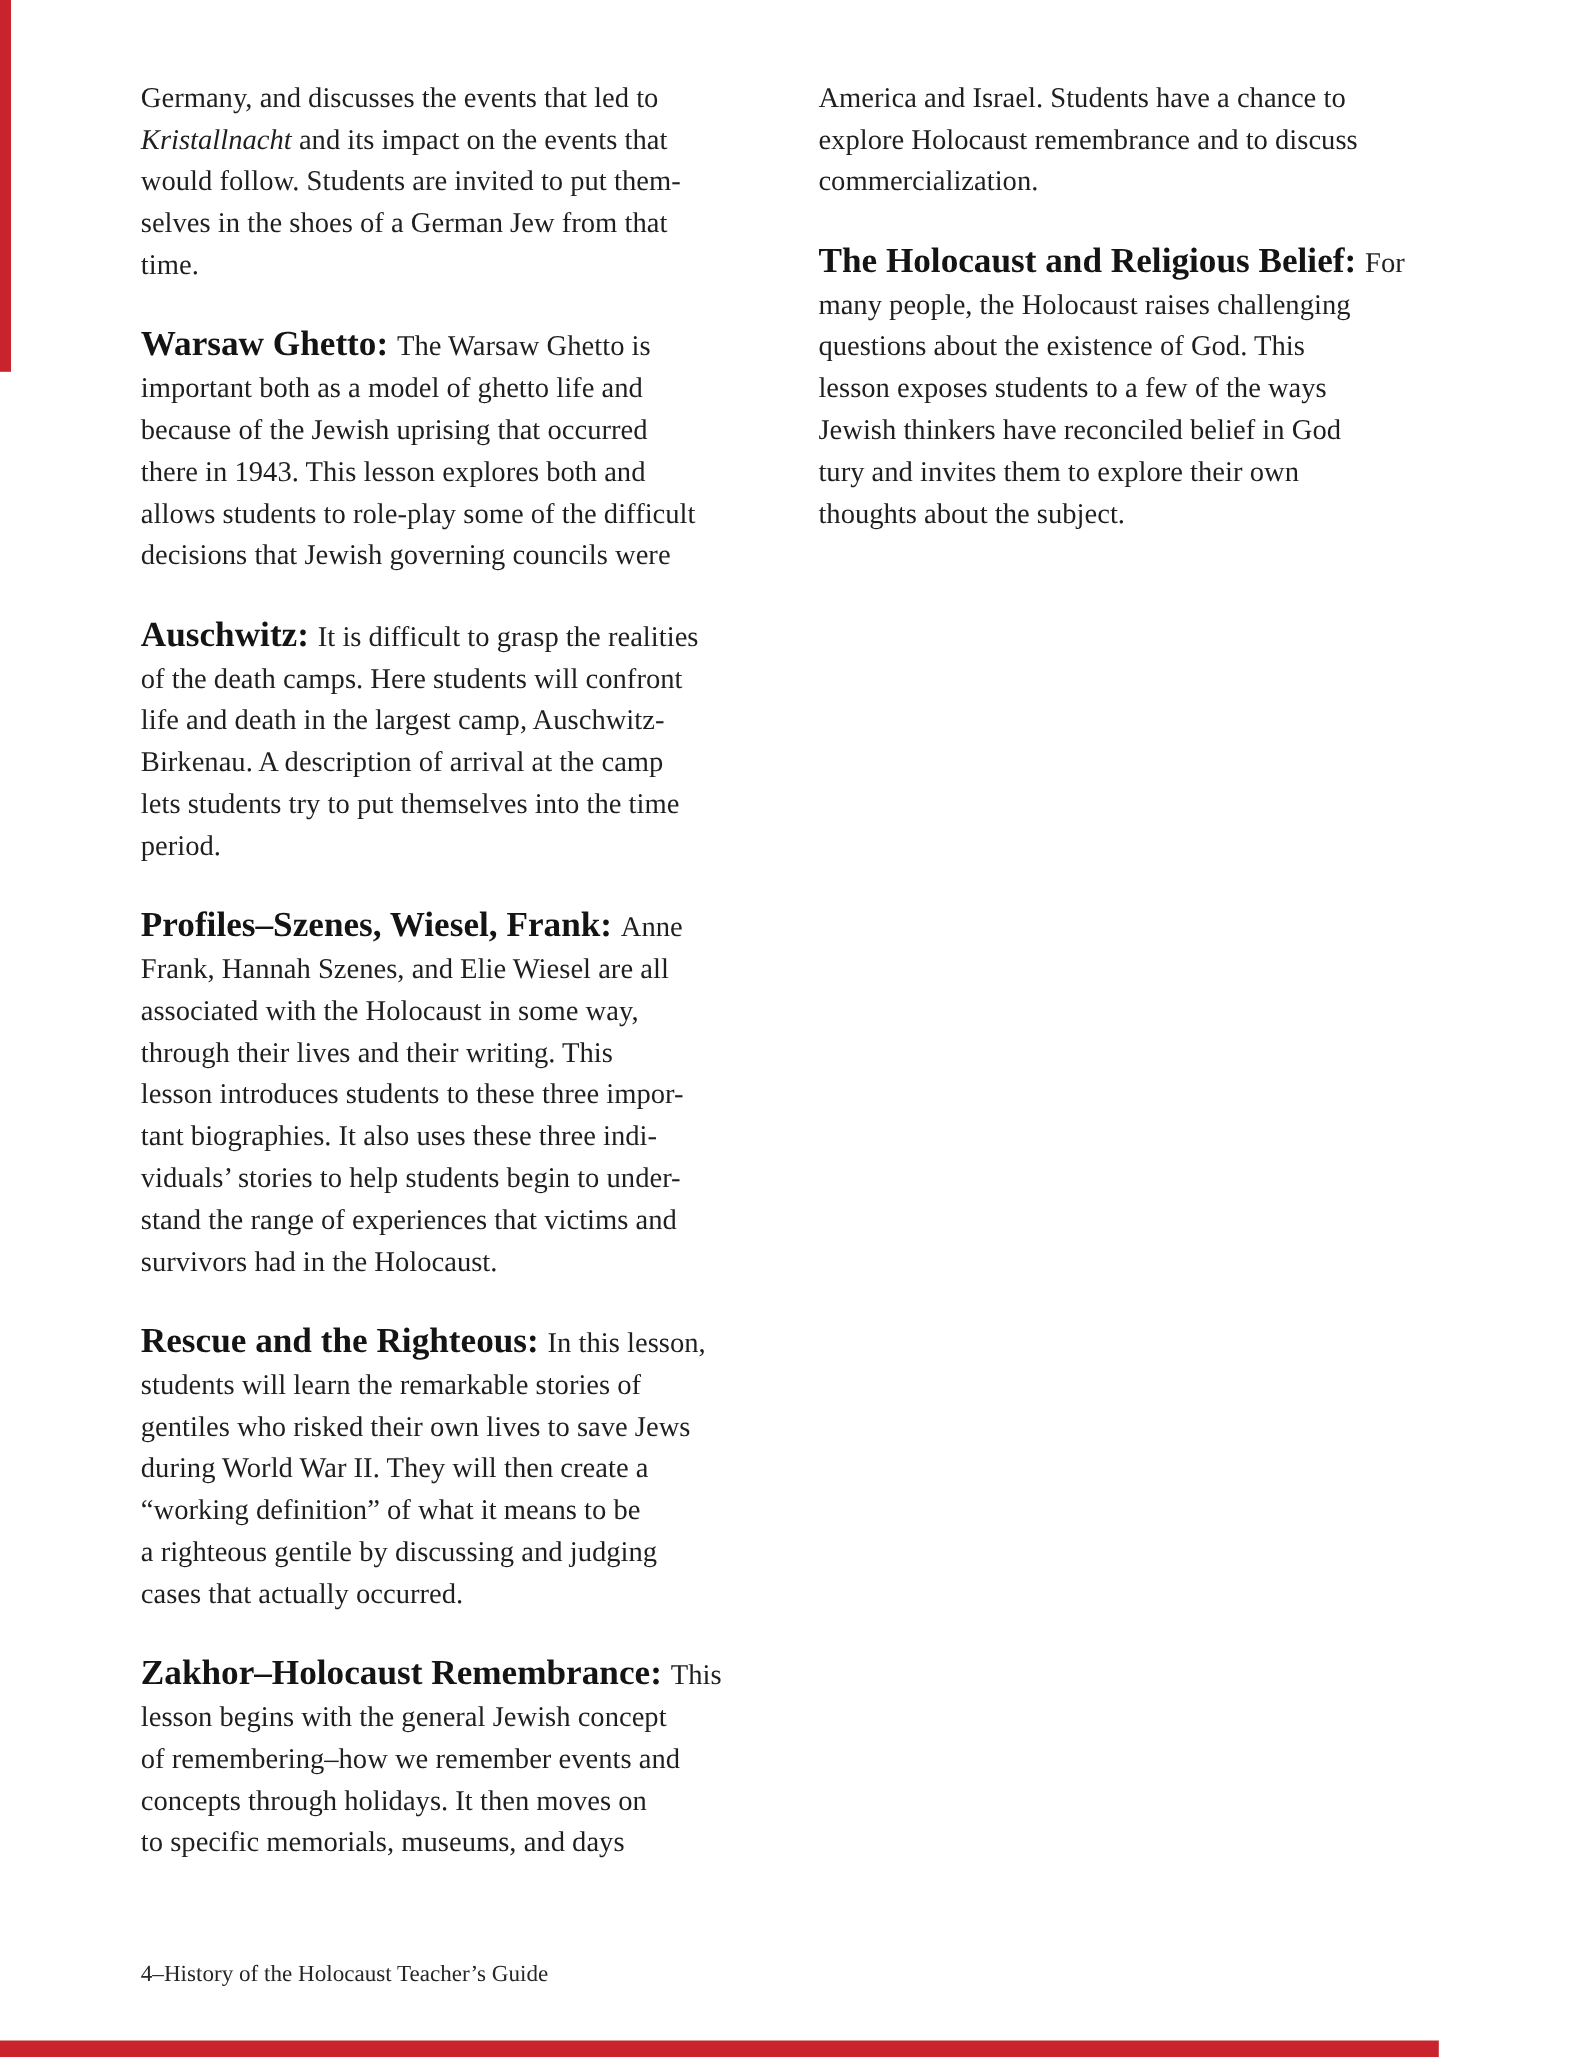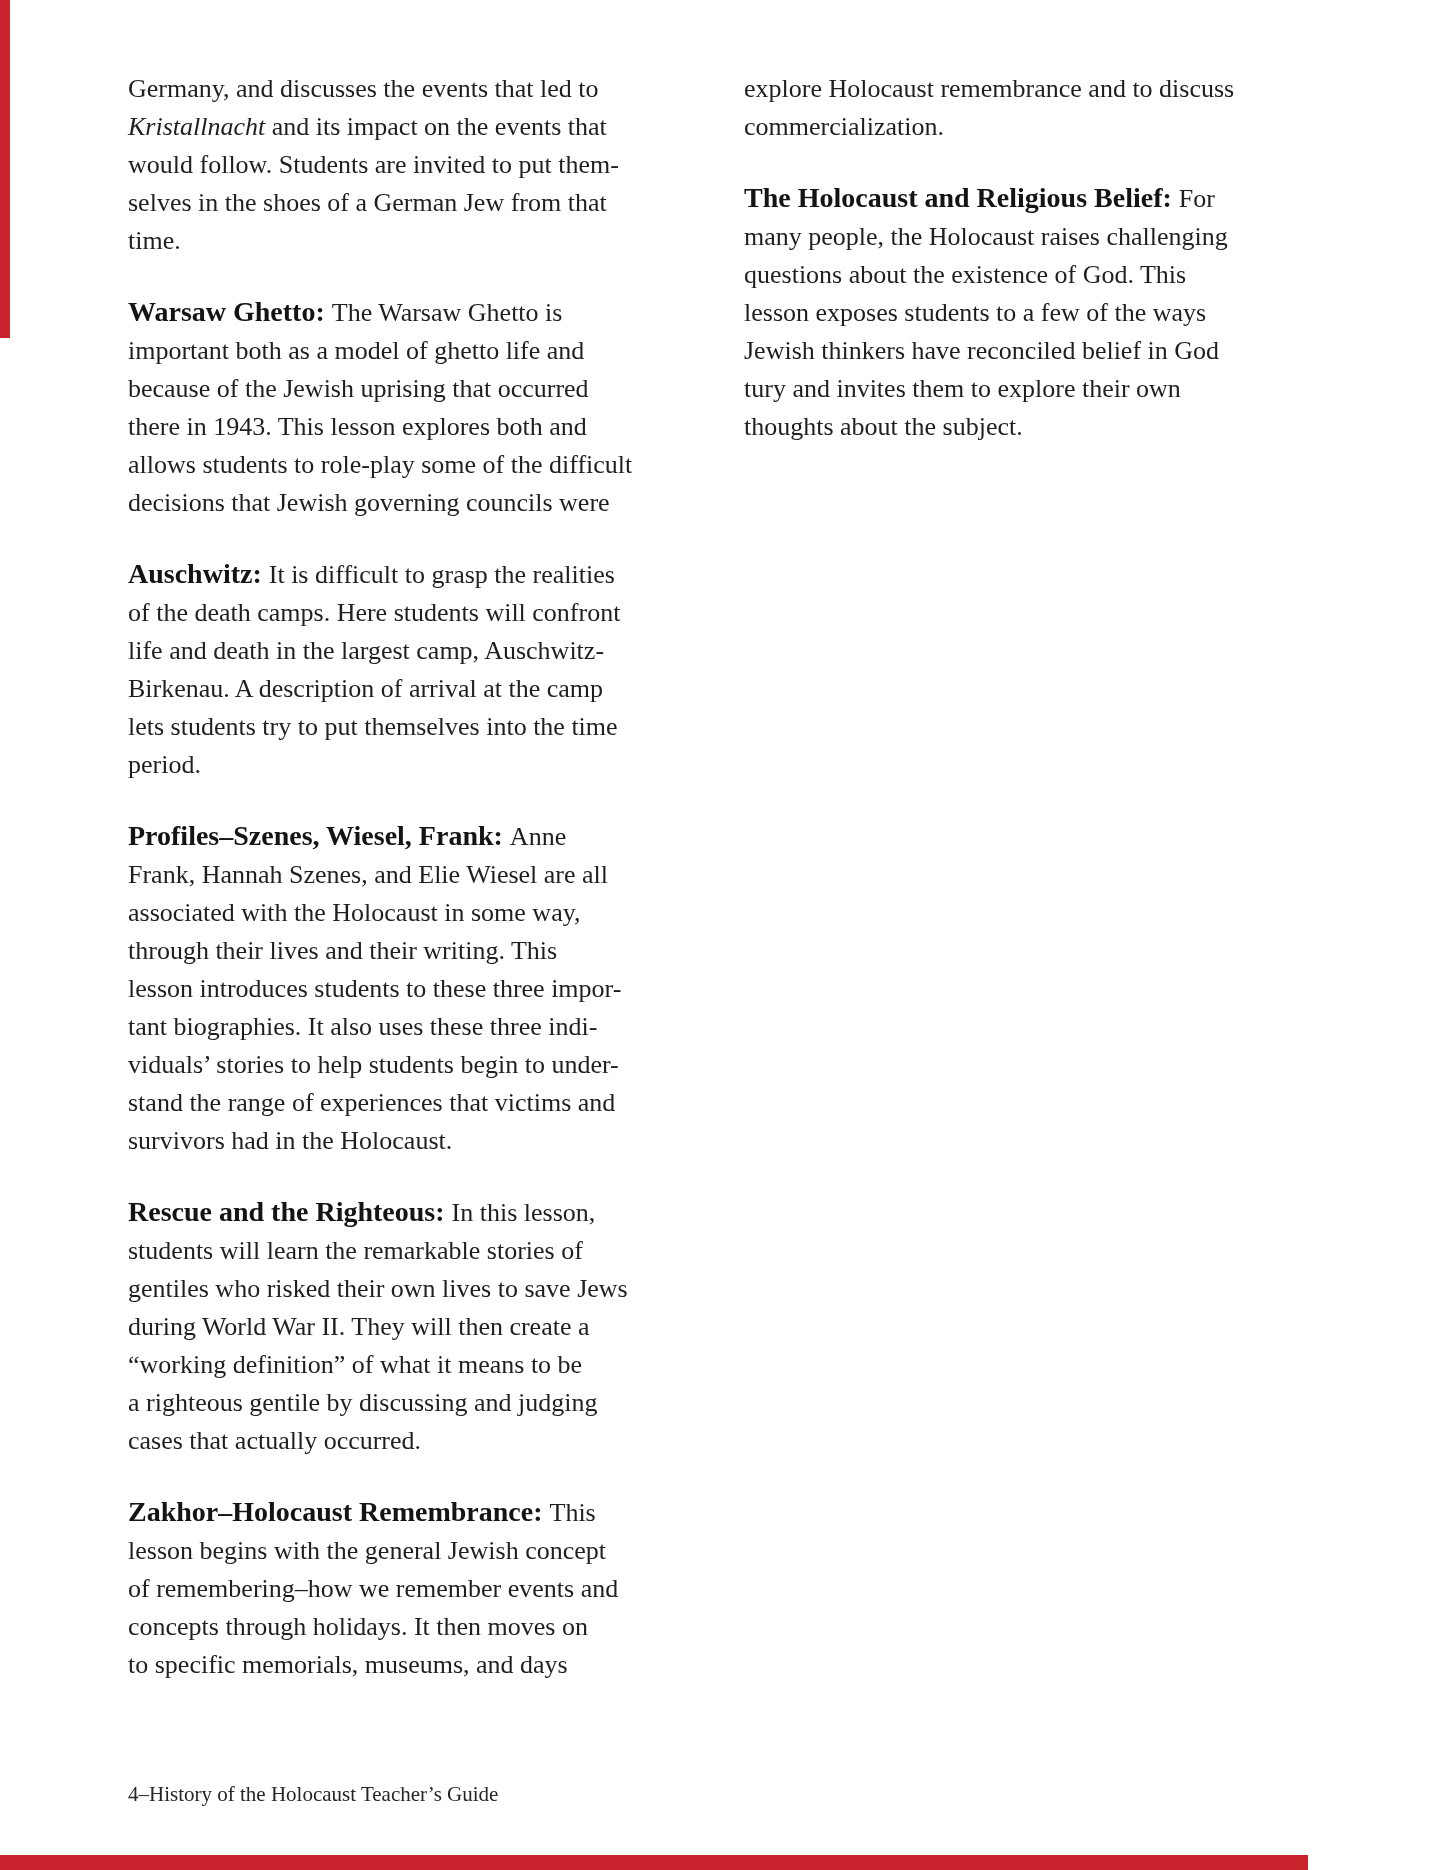--- a/index.html
+++ b/index.html
@@ -17,21 +17,21 @@
     position:absolute;top:70px;
     font-size:26px;line-height:38px;
     color:#1f1f1f;
     letter-spacing:0;
   }
   .col-left{left:128px;width:592px;}
   .col-right{left:744px;width:582px;}
   p.para{margin:0;padding:0;}
   p.para + p.para{margin-top:33px;}
   .ln{display:block;white-space:nowrap;}
-  .b{font-weight:bold;font-size:28px;color:#141414;}
+  .b{font-weight:bold;font-size:32px;color:#141414;}
   .i{font-style:italic;}
   .n{}
   .footer{
     position:absolute;left:128px;top:1778px;
     font-size:21px;line-height:32px;color:#262626;
     white-space:nowrap;
   }
 </style>
 </head>
 <body>
@@ -87,20 +87,21 @@
       <p class="para">
         <span class="ln"><span class="b">Zakhor–Holocaust Remembrance: </span><span class="n">This</span></span>
         <span class="ln"><span class="n">lesson begins with the general Jewish concept</span></span>
         <span class="ln"><span class="n">of remembering–how we remember events and</span></span>
         <span class="ln"><span class="n">concepts through holidays. It then moves on</span></span>
         <span class="ln"><span class="n">to specific memorials, museums, and days</span></span>
       </p>
     </div>
   <div class="col col-right">
       <p class="para">
+        <span class="ln"><span class="n">America and Israel. Students have a chance to</span></span>
         <span class="ln"><span class="n">explore Holocaust remembrance and to discuss</span></span>
         <span class="ln"><span class="n">commercialization.</span></span>
       </p>
       <p class="para">
         <span class="ln"><span class="b">The Holocaust and Religious Belief: </span><span class="n">For</span></span>
         <span class="ln"><span class="n">many people, the Holocaust raises challenging</span></span>
         <span class="ln"><span class="n">questions about the existence of God. This</span></span>
         <span class="ln"><span class="n">lesson exposes students to a few of the ways</span></span>
         <span class="ln"><span class="n">Jewish thinkers have reconciled belief in God</span></span>
         <span class="ln"><span class="n">tury and invites them to explore their own</span></span>

